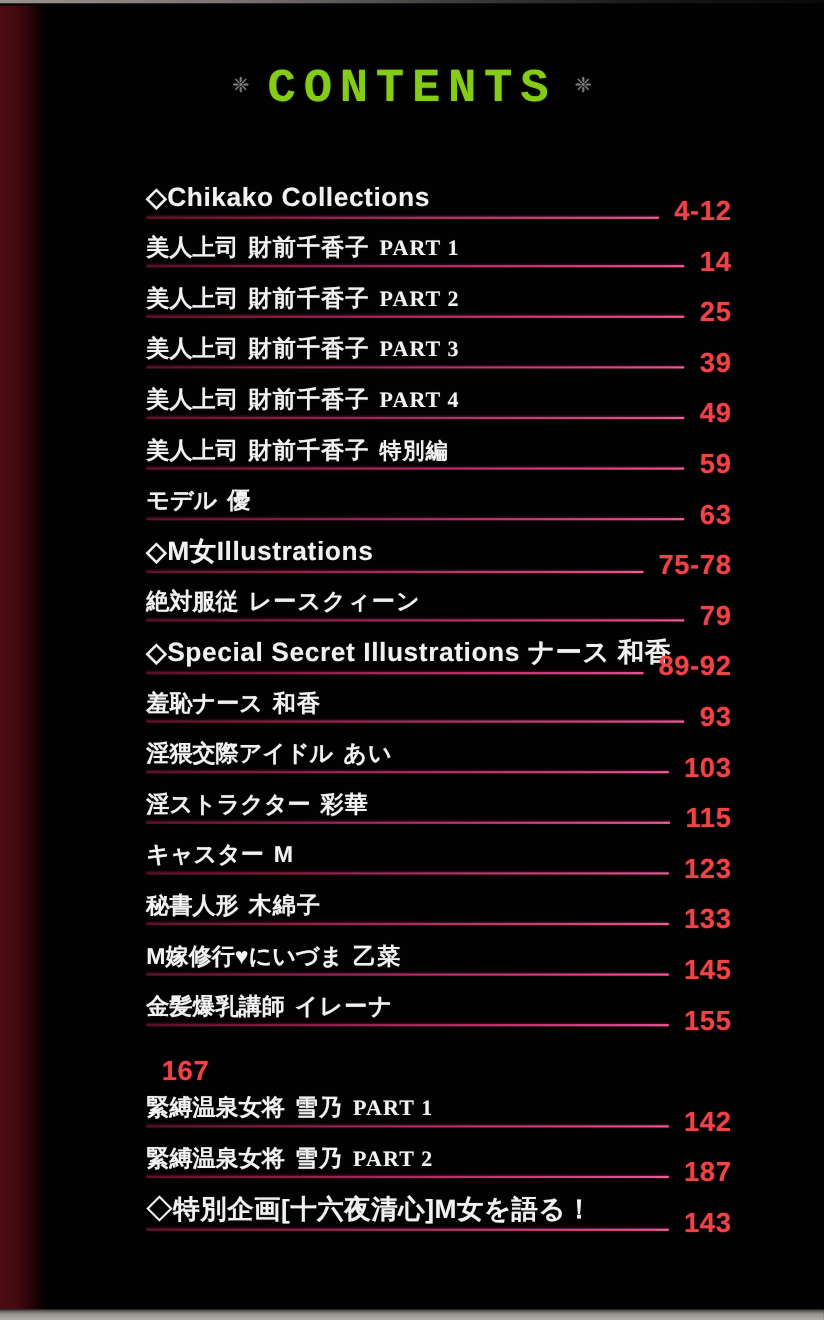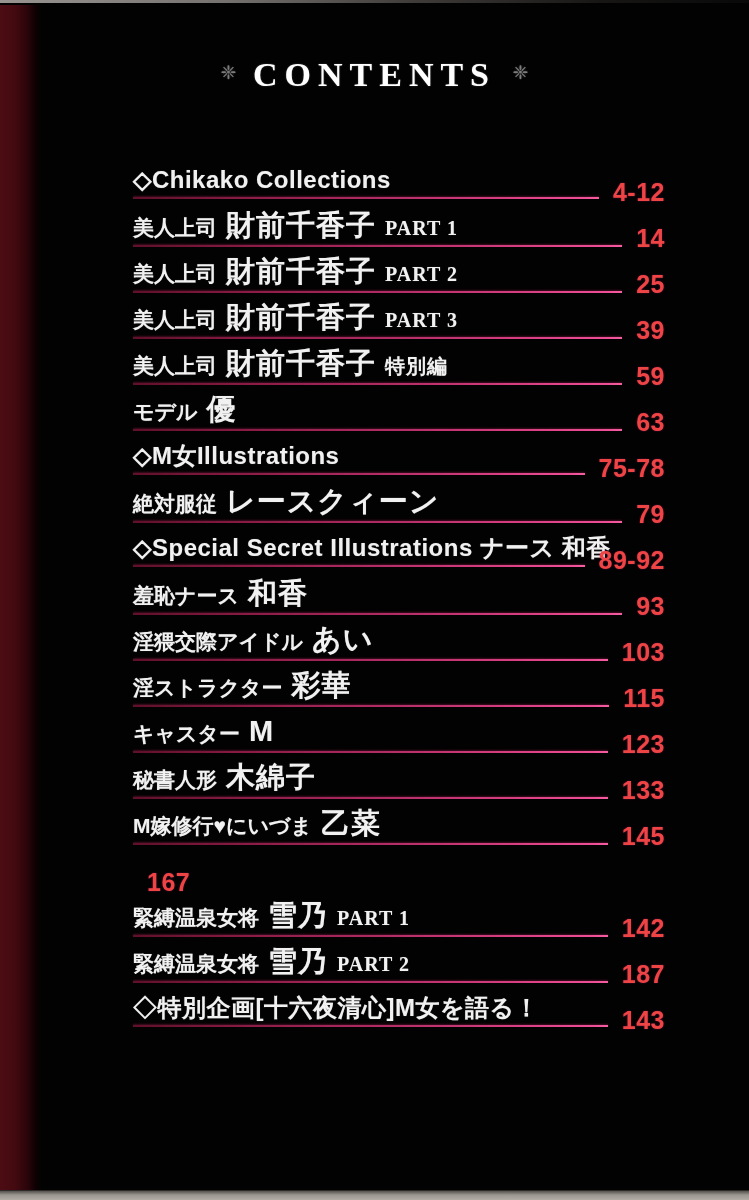--- a/index.html
+++ b/index.html
@@ -27,23 +27,23 @@
     background: linear-gradient(to bottom, #55524e 0%, #9b9791 45%, #b2aea6 100%);
     border-top: 1px solid #2e2c2a;
   }
 
   
   .title-wrap {
     position: absolute; top: 56px; left: 0; right: 0;
     text-align: center; white-space: nowrap;
   }
   .title {
-    font-family: Liberation Serif, serif;
-    font-weight: 700; font-size: 34px; letter-spacing: 7px;
-    color: #ffffff; text-shadow: 0 0 2px rgba(120,120,120,.55);
+    font-family: Liberation Mono, monospace;
+    font-weight: 700; font-size: 43px; letter-spacing: 7px;
+    color: #84cc16; text-shadow: 0 0 2px rgba(120,120,120,.55);
     display: inline-block; vertical-align: middle;
   }
   .ornament {
     font-size: 19px; color: #7c7c7c; display: inline-block;
     vertical-align: middle; margin: 0 12px; transform: translateY(-3px);
     text-shadow: 0 0 2px rgba(110,110,110,.5);
   }
 
   
   .toc { position: absolute; top: 160px; left: 133px; right: 84px; }
@@ -54,21 +54,21 @@
   }
   .rule {
     position: absolute; left: 0; right: 0; bottom: 0; height: 2px;
     background: linear-gradient(to right,
       #5f1029 0%, #8c1c46 25%, #b52e67 55%, #d83f82 80%, #ee4f96 97%, #f55fa2 100%);
     box-shadow: 0 -1px 2px rgba(150,30,80,.45);
   }
   .row-main span { color: #f1f1f1; text-shadow: 0 0 1px rgba(255,255,255,.35); }
   .row-main span:empty { display: none; }
   .prefix { font-size: 21px; font-weight: 700; margin-right: 9px; }
-  .etitle { font-size: 29px; font-weight: 800; letter-spacing: 1px; }
+  .etitle { font-size: 21px; font-weight: 800; letter-spacing: 1px; }
   .suffix {
     font-family: "Liberation Serif", serif;
     font-size: 20px; font-weight: 700; margin-left: 9px; letter-spacing: 1px;
   }
   .row.section .etitle { font-size: 24px; letter-spacing: .5px; }
   .pages {
     flex: 0 0 auto; margin-left: 14px;
     font-size: 25px; font-weight: 700; color: #ef4444;
     line-height: 1; transform: translateY(9px);
     text-shadow: 0 0 2px rgba(220,40,140,.45);
@@ -115,20 +115,27 @@
   </div>
 
   <div class="row item">
     <div class="row-main">
       <span class="prefix">美人上司</span><span class="etitle">財前千香子</span><span class="suffix">PART 3</span>
       <div class="rule"></div>
     </div>
     <div class="pages">39</div>
   </div>
 
+  <div class="row item">
+    <div class="row-main">
+      <span class="prefix">美人上司</span><span class="etitle">財前千香子</span><span class="suffix">PART 4</span>
+      <div class="rule"></div>
+    </div>
+    <div class="pages">49</div>
+  </div>
 
   <div class="row item">
     <div class="row-main">
       <span class="prefix">美人上司</span><span class="etitle">財前千香子</span><span class="suffix">特別編</span>
       <div class="rule"></div>
     </div>
     <div class="pages">59</div>
   </div>
 
   <div class="row item">
@@ -204,20 +211,27 @@
   </div>
 
   <div class="row item">
     <div class="row-main">
       <span class="prefix">M嫁修行♥にいづま</span><span class="etitle">乙菜</span>
       <div class="rule"></div>
     </div>
     <div class="pages">145</div>
   </div>
 
+  <div class="row item">
+    <div class="row-main">
+      <span class="prefix">金髪爆乳講師</span><span class="etitle">イレーナ</span>
+      <div class="rule"></div>
+    </div>
+    <div class="pages">155</div>
+  </div>
 
   <div class="row item">
     <div class="pages">167</div>
   </div>
 
   <div class="row item">
     <div class="row-main">
       <span class="prefix">緊縛温泉女将</span><span class="etitle">雪乃</span><span class="suffix">PART 1</span>
       <div class="rule"></div>
     </div>

